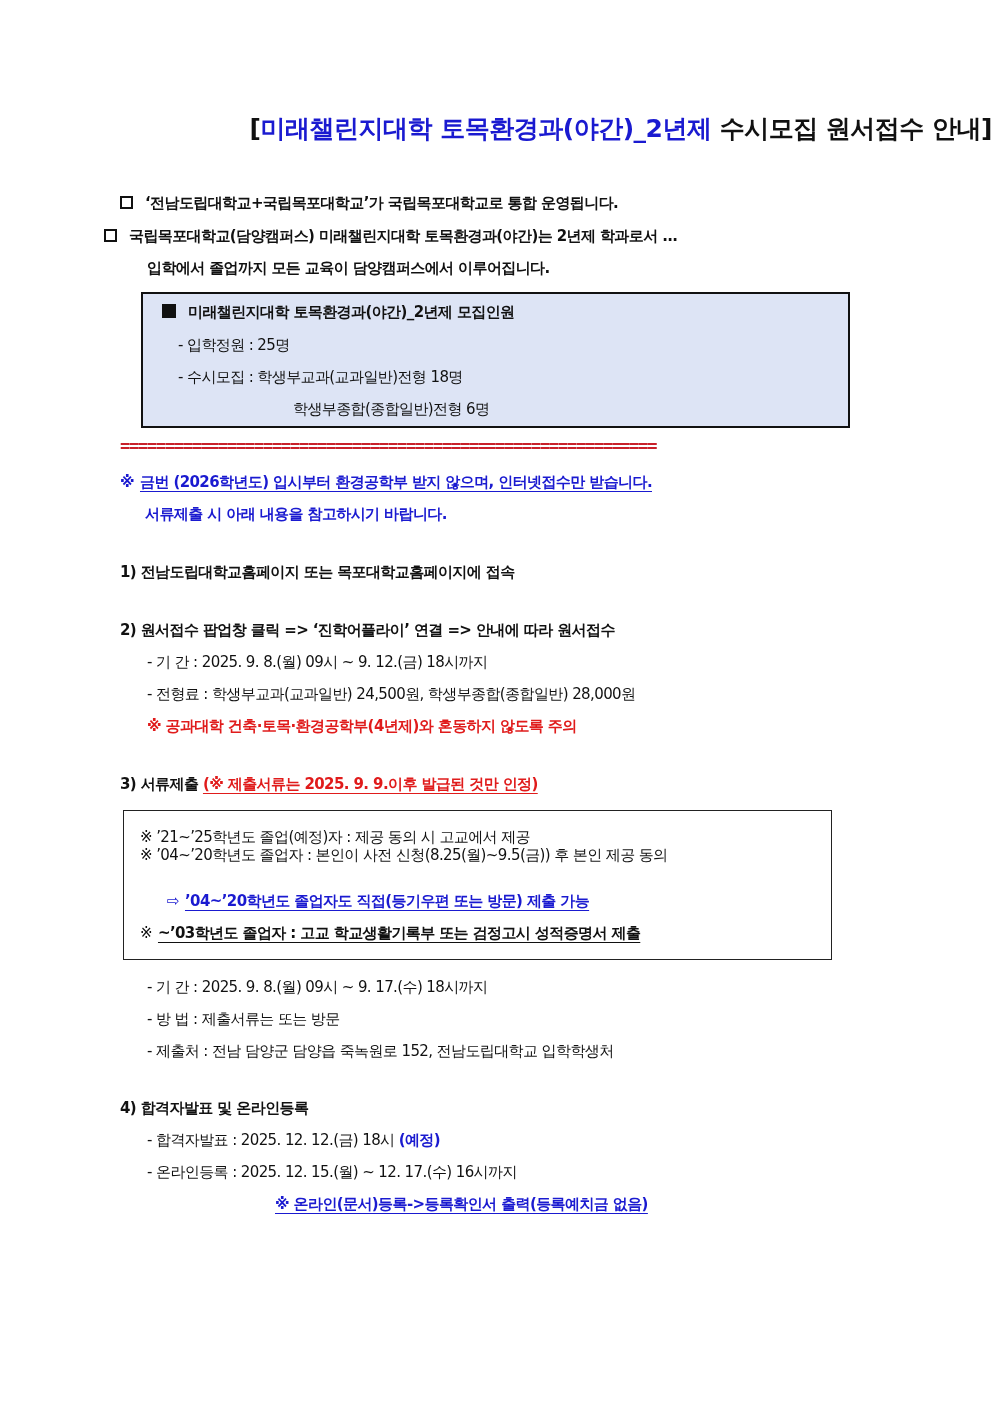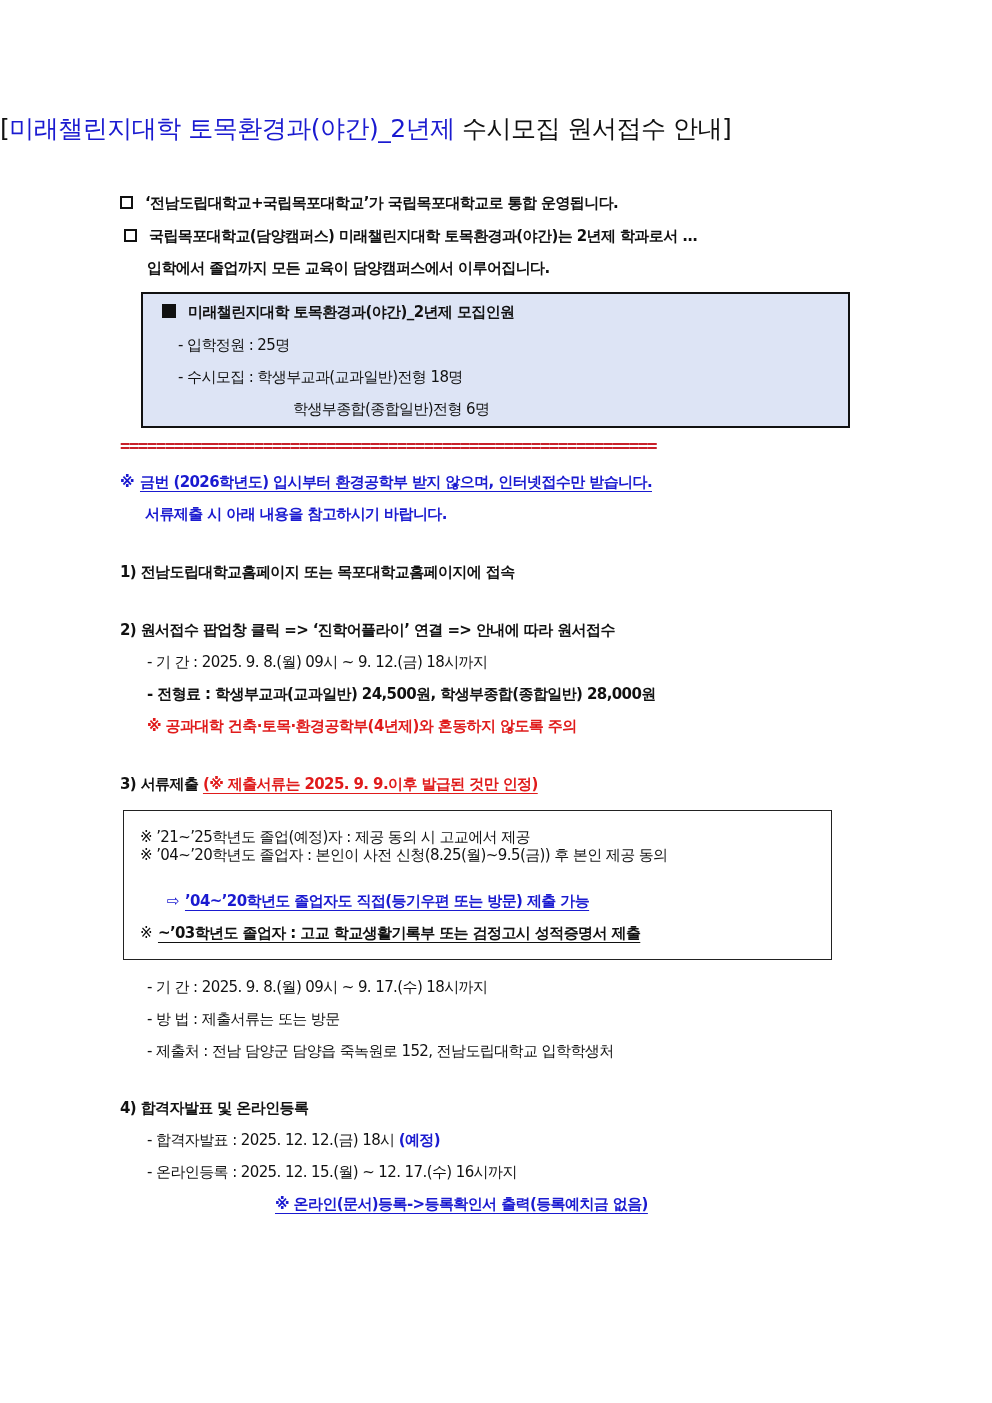--- a/index.html
+++ b/index.html
@@ -3,22 +3,22 @@
 <meta charset="utf-8">
 <style>
   html, body { margin: 0; padding: 0; background: #ffffff; }
   body {
     width: 992px; height: 1403px; position: relative; overflow: hidden;
     font-family: "DejaVu Sans", "Liberation Sans", sans-serif;
     color: #111111;
   }
   .abs { position: absolute; white-space: nowrap; }
   .title {
-    left: 0; width: 992px; top: 112px; text-align: left;
-    font-size: 25px; font-weight: normal; letter-spacing: -0.5px;
+    left: 0; width: 992px; top: 112px; text-align: right;
+    font-size: 25px; font-weight: bold; letter-spacing: -0.5px;
   }
   .blue { color: #1a1ad0; }
   .red { color: #e01b1b; }
   .bold { font-weight: bold; }
   .u { text-decoration: underline; text-underline-offset: 4px; }
   .line {
     font-size: 15px; line-height: 22px; letter-spacing: -0.6px;
   }
   .normal { font-weight: normal; }
   .checkbox {
@@ -48,21 +48,21 @@
 </head>
 <body>
 
 <div class="abs title">
   <span>[</span><span class="blue">미래챌린지대학 토목환경과(야간)_2년제</span><span> 수시모집 원서접수 안내]</span>
 </div>
 
 <div class="abs line bold" style="left:120px; top:192px;">
   <span class="checkbox"></span><span>‘전남도립대학교+국립목포대학교’가 국립목포대학교로 통합 운영됩니다.</span>
 </div>
-<div class="abs line bold" style="left:124px; top:225px;">
+<div class="abs line bold" style="left:104px; top:225px;">
   <span class="checkbox"></span><span>국립목포대학교(담양캠퍼스) 미래챌린지대학 토목환경과(야간)는 2년제 학과로서 ...</span>
 </div>
 <div class="abs line bold" style="left:147px; top:257px;">입학에서 졸업까지 모든 교육이 담양캠퍼스에서 이루어집니다.</div>
 
 <div class="box1"></div>
 <div class="abs line bold" style="left:162px; top:301px;">
   <span class="sq"></span><span>미래챌린지대학 토목환경과(야간)_2년제 모집인원</span>
 </div>
 <div class="abs line" style="left:178px; top:334px;">- 입학정원 : 25명</div>
 <div class="abs line" style="left:178px; top:366px;">- 수시모집 : 학생부교과(교과일반)전형 18명</div>
@@ -72,21 +72,21 @@
 
 <div class="abs line bold blue" style="left:120px; top:471px;">
   <span class="ref">※</span><span class="u">금번 (2026학년도) 입시부터 환경공학부 받지 않으며, 인터넷접수만 받습니다.</span>
 </div>
 <div class="abs line bold blue" style="left:145px; top:503px;">서류제출 시 아래 내용을 참고하시기 바랍니다.</div>
 
 <div class="abs line bold" style="left:120px; top:561px;">1) 전남도립대학교홈페이지 또는 목포대학교홈페이지에 접속</div>
 
 <div class="abs line bold" style="left:120px; top:619px;">2) 원서접수 팝업창 클릭 =&gt; ‘진학어플라이’ 연결 =&gt; 안내에 따라 원서접수</div>
 <div class="abs line" style="left:147px; top:651px;">- 기   간 : 2025. 9. 8.(월) 09시 ~ 9. 12.(금) 18시까지</div>
-<div class="abs line" style="left:147px; top:683px;font-weight:bold;">- 전형료 : 학생부교과(교과일반) 24,500원, 학생부종합(종합일반) 28,000원</div>
+<div class="abs line" style="left:147px; top:683px;">- 전형료 : 학생부교과(교과일반) 24,500원, 학생부종합(종합일반) 28,000원</div>
 <div class="abs line bold red" style="left:147px; top:715px;">※ 공과대학 건축·토목·환경공학부(4년제)와 혼동하지 않도록 주의</div>
 
 <div class="abs line bold" style="left:120px; top:773px;">
   <span>3) 서류제출</span>
   <span class="red u">(※ 제출서류는 2025. 9. 9.이후 발급된 것만 인정)</span>
 </div>
 
 <div class="box2"></div>
 <div class="abs line" style="left:140px; top:826px;">※ ’21~’25학년도 졸업(예정)자 : 제공 동의 시 고교에서 제공</div>
 <div class="abs line" style="left:140px; top:844px;">※ ’04~’20학년도 졸업자 : 본인이 사전 신청(8.25(월)~9.5(금)) 후 본인 제공 동의</div>

